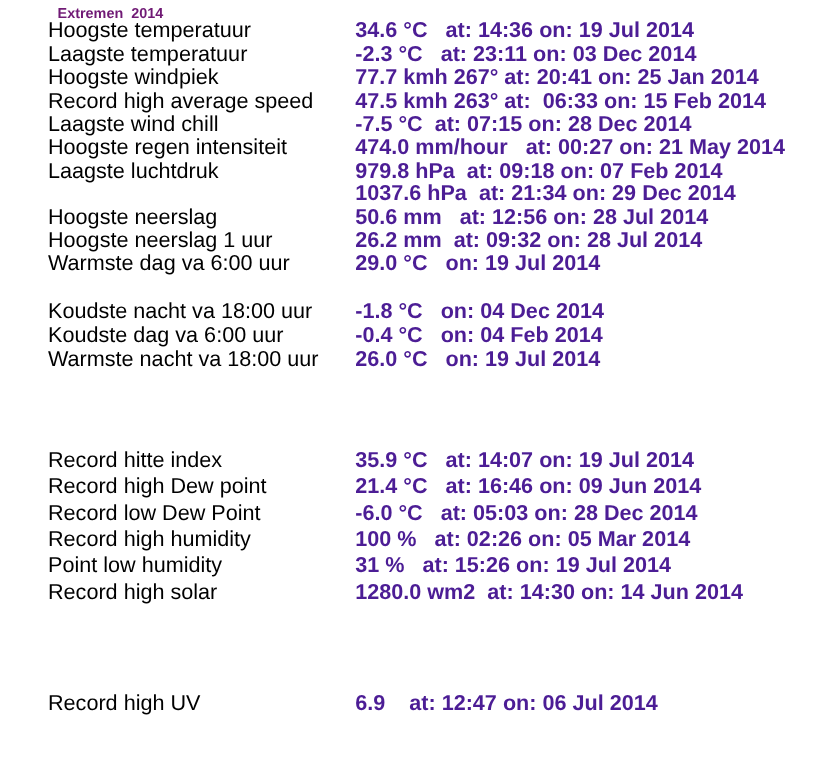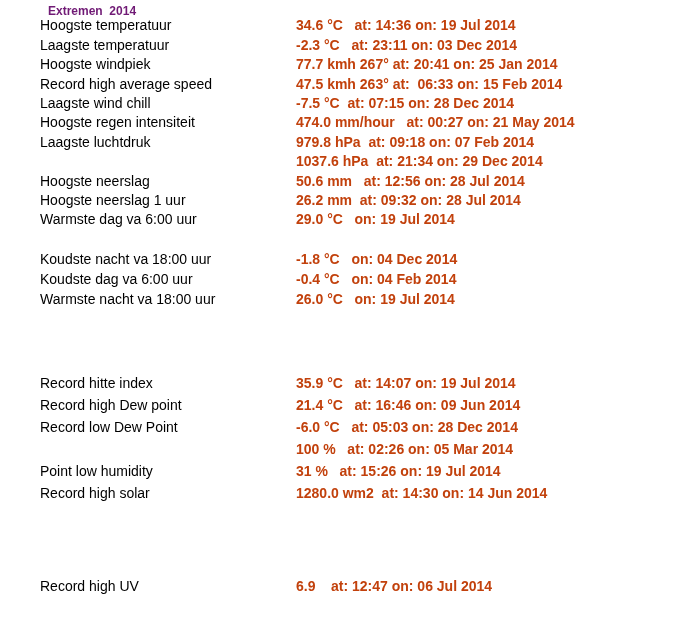--- a/index.html
+++ b/index.html
@@ -21,36 +21,36 @@
     font-size: 12px;
     font-weight: bold;
     color: #701a75;
     white-space: pre;
   }
   .row {
     position: absolute;
     left: 0;
     height: 18px;
     width: 689px;
-    font-size: 14px;
+    font-size: 18px;
     line-height: 18px;
   }
   .row .label {
     position: absolute;
     left: 40px;
     top: 0;
     color: #000000;
     font-weight: normal;
     white-space: pre;
   }
   .row .value {
     position: absolute;
     left: 296px;
     top: 0;
-    color: #c2410c;
+    color: #4c1d95;
     font-weight: bold;
     white-space: pre;
   }
 </style>
 </head>
 <body>
 
 <div class="page-title">Extremen  2014</div>
 
 <div class="row" style="top:16px">
@@ -114,20 +114,21 @@
 </div>
 <div class="row" style="top:396px">
   <span class="label">Record high Dew point</span>
   <span class="value">21.4 °C   at: 16:46 on: 09 Jun 2014</span>
 </div>
 <div class="row" style="top:418px">
   <span class="label">Record low Dew Point</span>
   <span class="value">-6.0 °C   at: 05:03 on: 28 Dec 2014</span>
 </div>
 <div class="row" style="top:440px">
+  <span class="label">Record high humidity</span>
   <span class="value">100 %   at: 02:26 on: 05 Mar 2014</span>
 </div>
 <div class="row" style="top:462px">
   <span class="label">Point low humidity</span>
   <span class="value">31 %   at: 15:26 on: 19 Jul 2014</span>
 </div>
 <div class="row" style="top:484px">
   <span class="label">Record high solar</span>
   <span class="value">1280.0 wm2  at: 14:30 on: 14 Jun 2014</span>
 </div>

